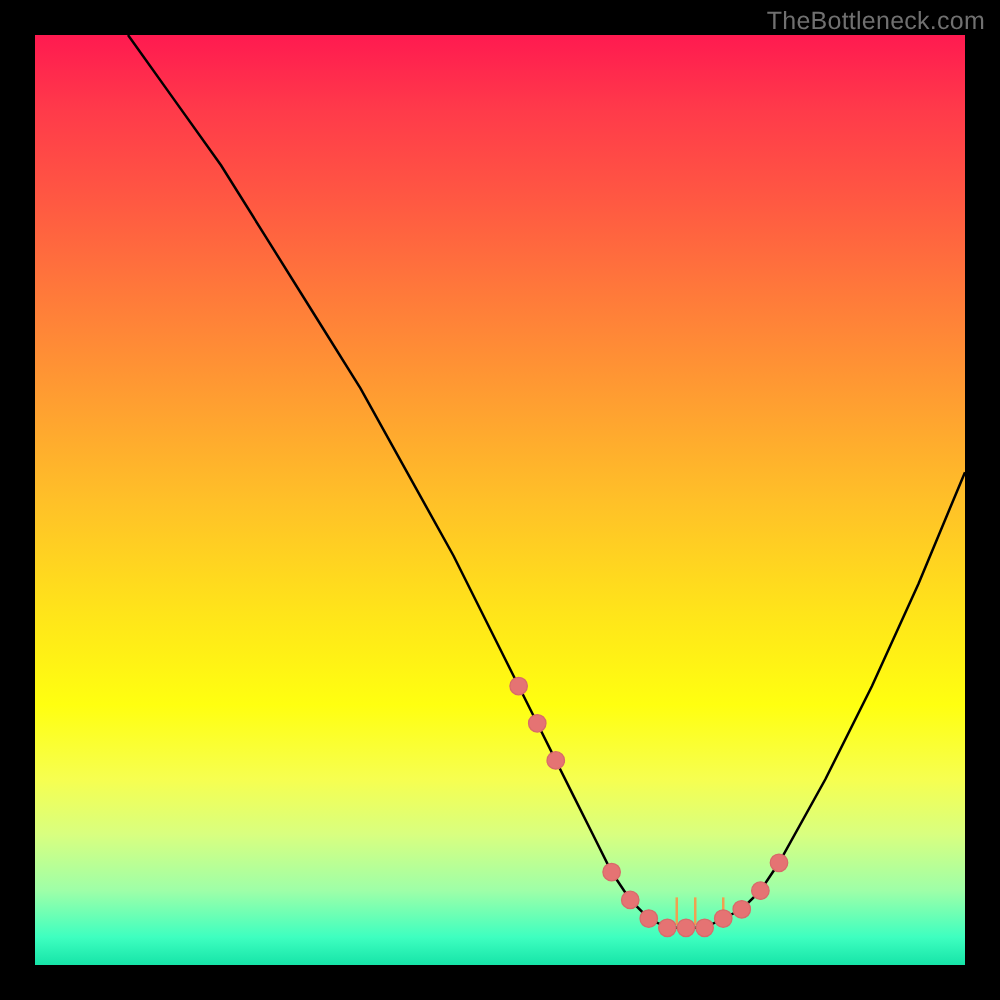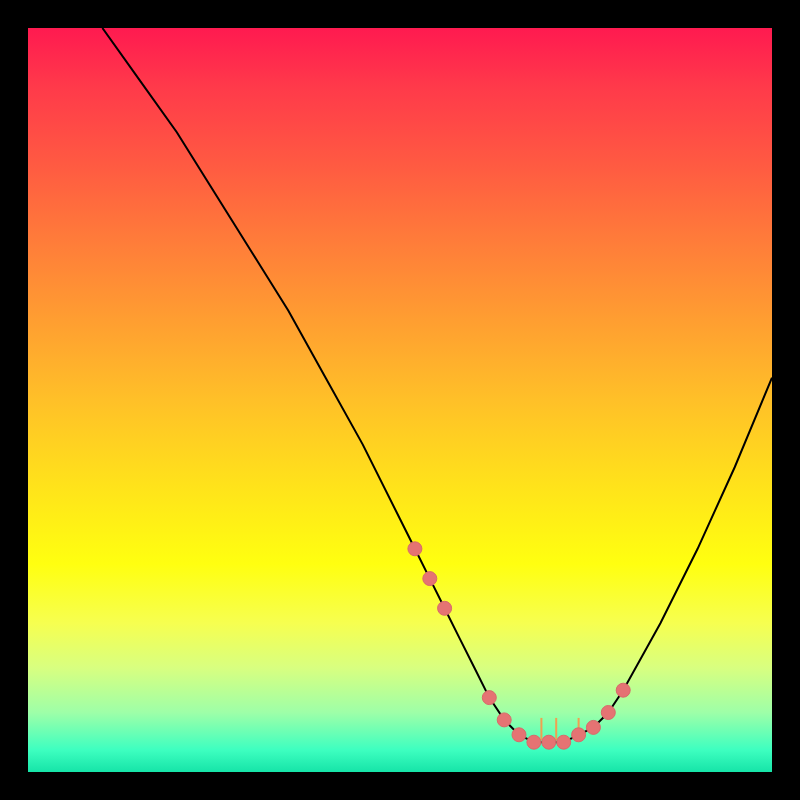--- a/index.html
+++ b/index.html
@@ -88,13 +88,14 @@
           <circle cx="505.9" cy="714.2" r="7" fill="#e57373" stroke="#d86a6a" stroke-width="1"></circle>
           <circle cx="520.8" cy="714.2" r="7" fill="#e57373" stroke="#d86a6a" stroke-width="1"></circle>
           <circle cx="535.7" cy="714.2" r="7" fill="#e57373" stroke="#d86a6a" stroke-width="1"></circle>
           <circle cx="550.6" cy="706.8" r="7" fill="#e57373" stroke="#d86a6a" stroke-width="1"></circle>
           <circle cx="565.4" cy="699.4" r="7" fill="#e57373" stroke="#d86a6a" stroke-width="1"></circle>
           <circle cx="580.3" cy="684.5" r="7" fill="#e57373" stroke="#d86a6a" stroke-width="1"></circle>
           <circle cx="595.2" cy="662.2" r="7" fill="#e57373" stroke="#d86a6a" stroke-width="1"></circle>
         </g>
     </svg>
   </div>
+  <div class="watermark">TheBottleneck.com</div>
 </div>
 
 </body></html>

